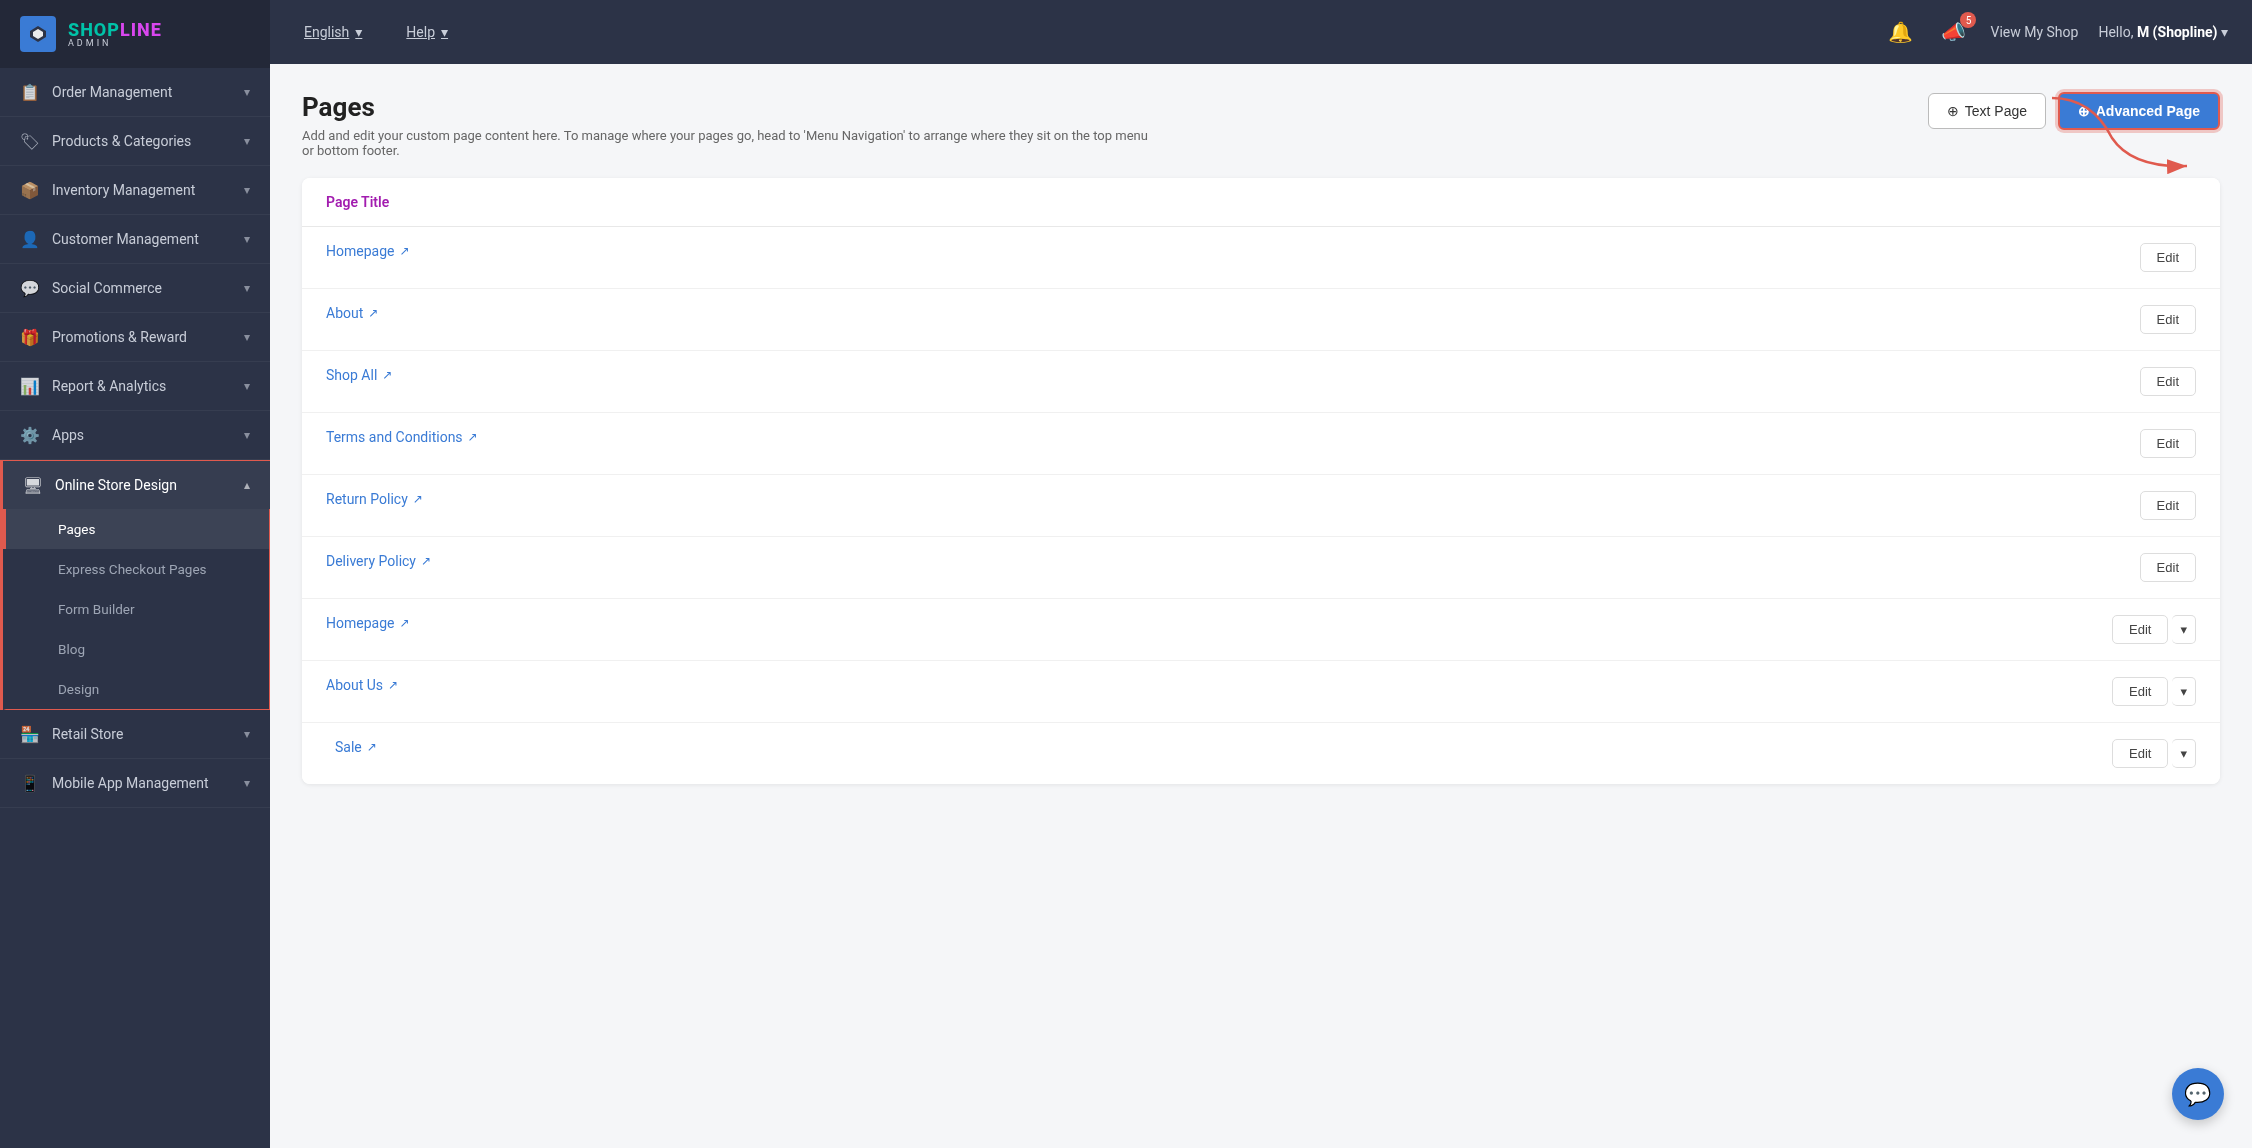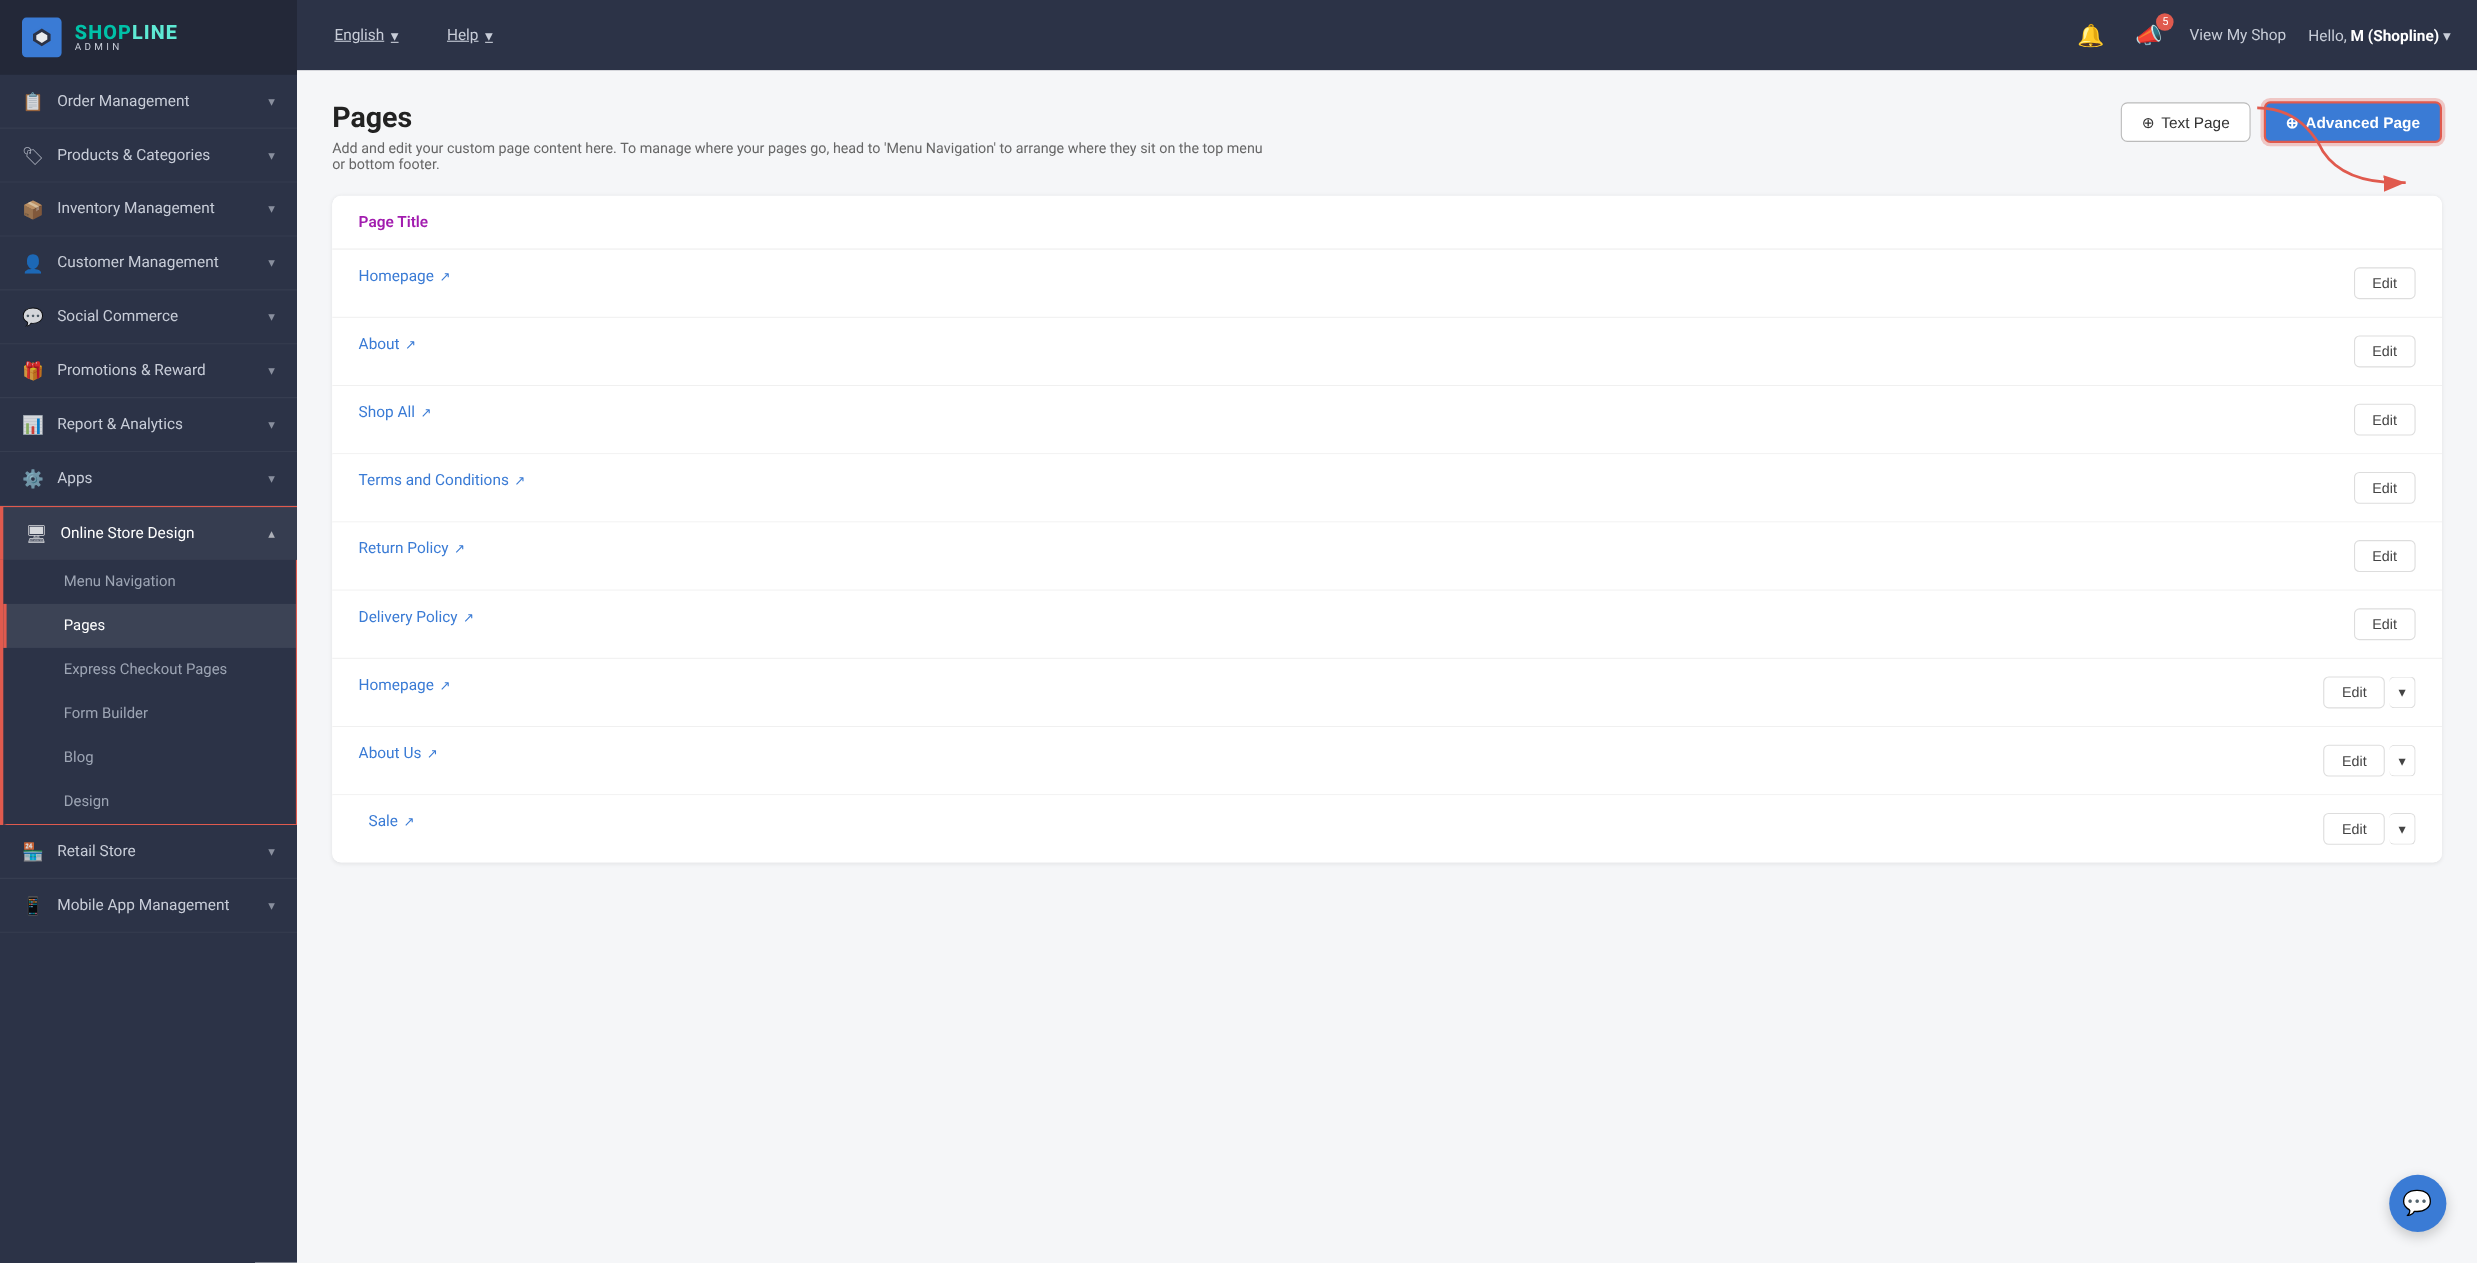--- a/index.html
+++ b/index.html
@@ -338,21 +338,21 @@
   <div class="sidebar-logo">
     <div class="logo-icon">
       <svg width="24" height="24" viewBox="0 0 24 24" fill="none">
         <polygon points="12,2 22,8 22,16 12,22 2,16 2,8" fill="#3a7bd5"></polygon>
         <polygon points="12,4 20,9 20,15 12,20 4,15 4,9" fill="#2c3347"></polygon>
         <polygon points="12,7 17,10 17,14 12,17 7,14 7,10" fill="white" opacity="0.9"></polygon>
       </svg>
     </div>
     <div class="logo-text">
       <span class="logo-shop">
-        <span>SHOP</span><span style="color:#5eead4">LINE</span>
+        <span>SHOP</span><span style="color:#d946ef">LINE</span>
       </span>
       <span class="logo-line">ADMIN</span>
     </div>
   </div>
 
   <div class="nav-item">
     <div class="nav-item-left">
       <span class="nav-icon">📋</span>
       <span>Order Management</span>
     </div>
@@ -417,23 +417,20 @@
 
   <div class="nav-item active-parent" style="border-left: 3px solid #e05a4e; border-top: 1.5px solid #e05a4e; border-bottom: none;">
     <div class="nav-item-left">
       <span class="nav-icon">🖥</span>
       <span>Online Store Design</span>
     </div>
     <span class="nav-chevron">▴</span>
   </div>
 
   <div style="border-left: 3px solid #e05a4e; border-right: 1.5px solid #e05a4e;">
-    <div class="sub-nav-item">
-      <span>Menu Navigation</span>
-    </div>
     <div class="sub-nav-item active">
       <span>Pages</span>
     </div>
     <div class="sub-nav-item">
       <span>Express Checkout Pages</span>
     </div>
     <div class="sub-nav-item">
       <span>Form Builder</span>
     </div>
     <div class="sub-nav-item">

